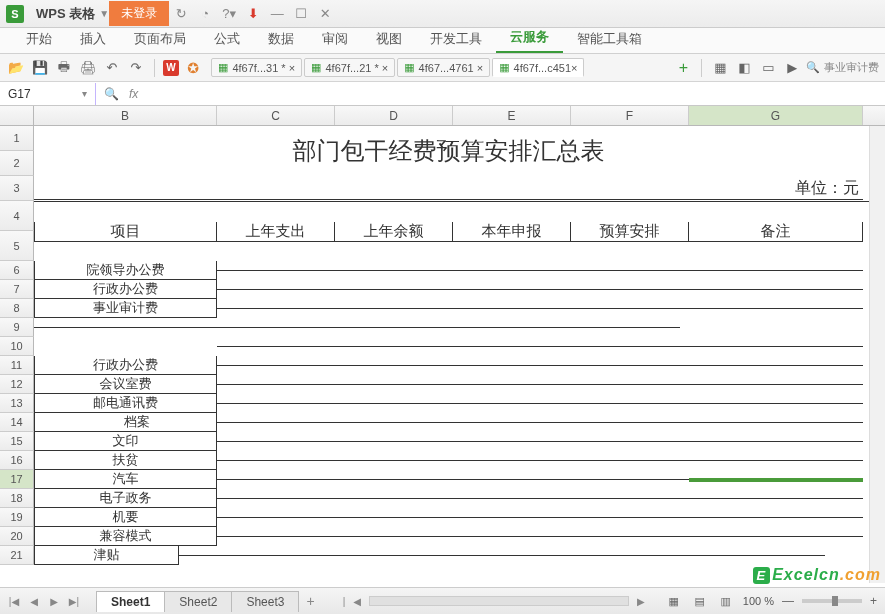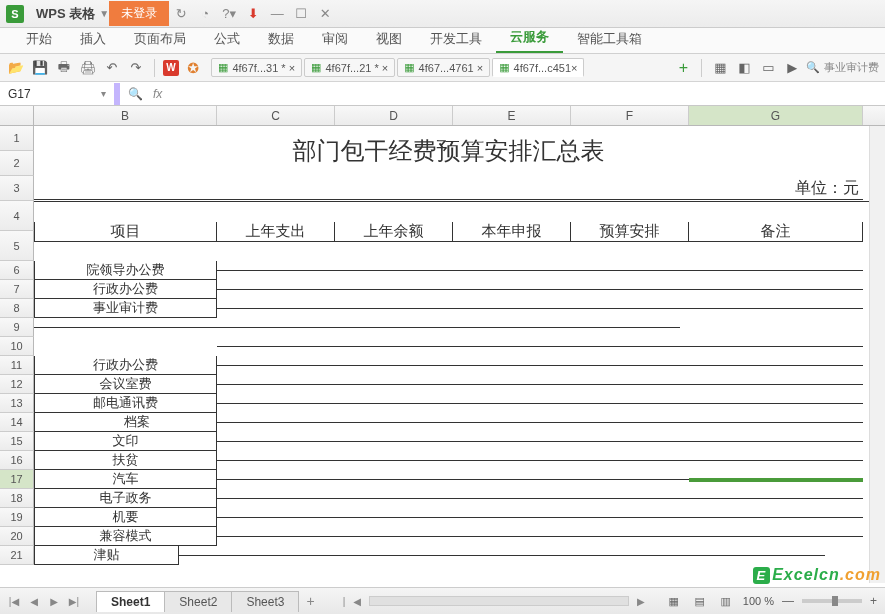--- a/index.html
+++ b/index.html
@@ -21,21 +21,21 @@
     .tb-sep { width:1px; height:18px; background:#ccc; margin:0 4px; }
     .wps-logo { width:16px; height:16px; background:#d93a2d; color:#fff; border-radius:2px; display:flex; align-items:center; justify-content:center; font-size:10px; font-weight:bold; }
     .brain-icon { color:#e08030; font-size:14px; }
     .tab-group { display:flex; align-items:center; gap:2px; margin-left:4px; flex:1; }
     .file-tab { display:flex; align-items:center; padding:2px 6px; border:1px solid #ccc; background:#f7f7f7; border-radius:2px; font-size:11px; color:#555; gap:4px; }
     .file-tab.active { background:#fff; border-bottom:1px solid #fff; }
     .file-tab .tab-icon { color:#3a9b3a; font-size:11px; }
     .toolbar-right { display:flex; align-items:center; gap:4px; margin-left:auto; }
     .search-cmd { color:#888; font-size:11px; display:flex; align-items:center; gap:4px; }
     .formula-row { height:24px; background:#fff; border-bottom:1px solid #c8c8c8; display:flex; align-items:center; }
-    .cell-ref-box { width:120px; height:22px; border-right:6px solid #c4b5fd; display:flex; align-items:center; padding:0 8px; font-size:12px;justify-content:flex-end; }
+    .cell-ref-box { width:96px; height:22px; border-right:1px solid #c4b5fd; display:flex; align-items:center; padding:0 8px; font-size:12px;justify-content:flex-end; }
     .cell-ref-caret { margin-left:auto; color:#888; font-size:10px; }
     .fx-area { display:flex; align-items:center; padding:0 8px; gap:10px; }
     .fx-icon { color:#888; font-size:12px; font-style:italic; }
     .grid-area { position:relative; height:477px; overflow:hidden; background:#fff; }
     .col-headers { display:flex; height:20px; background:linear-gradient(#f8f8f8,#ececec); border-bottom:1px solid #b8b8b8; }
     .corner-box { width:34px; border-right:1px solid #b8b8b8; }
     .col-header { border-right:1px solid #ccc; display:flex; align-items:center; justify-content:center; font-size:12px; color:#555; }
     .col-B { width:183px; } .col-C { width:118px; } .col-D { width:118px; } .col-E { width:118px; } .col-F { width:118px; } .col-G { width:174px; }
     .col-header.selected { background:#d5e5c8; }
     .grid-body { display:flex; }

